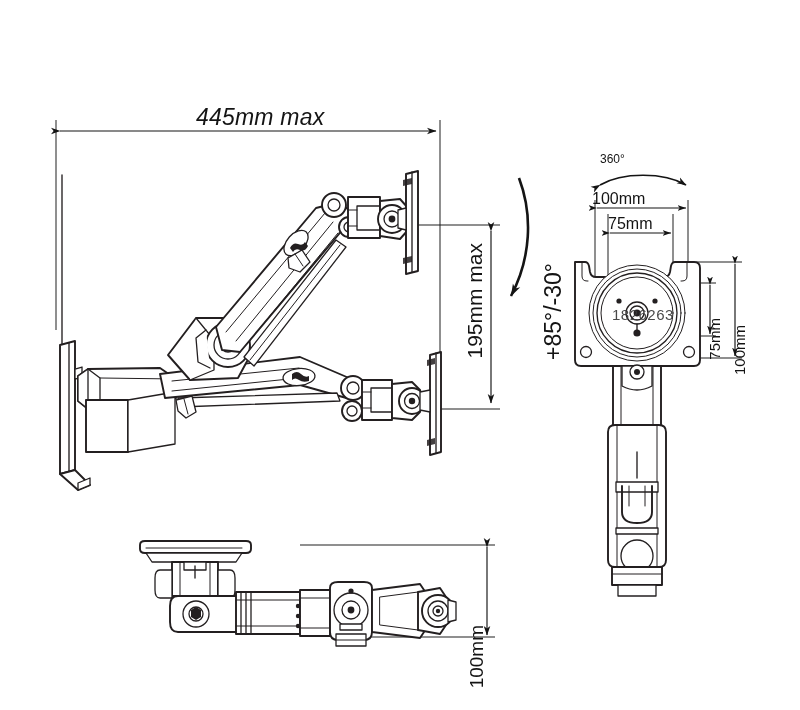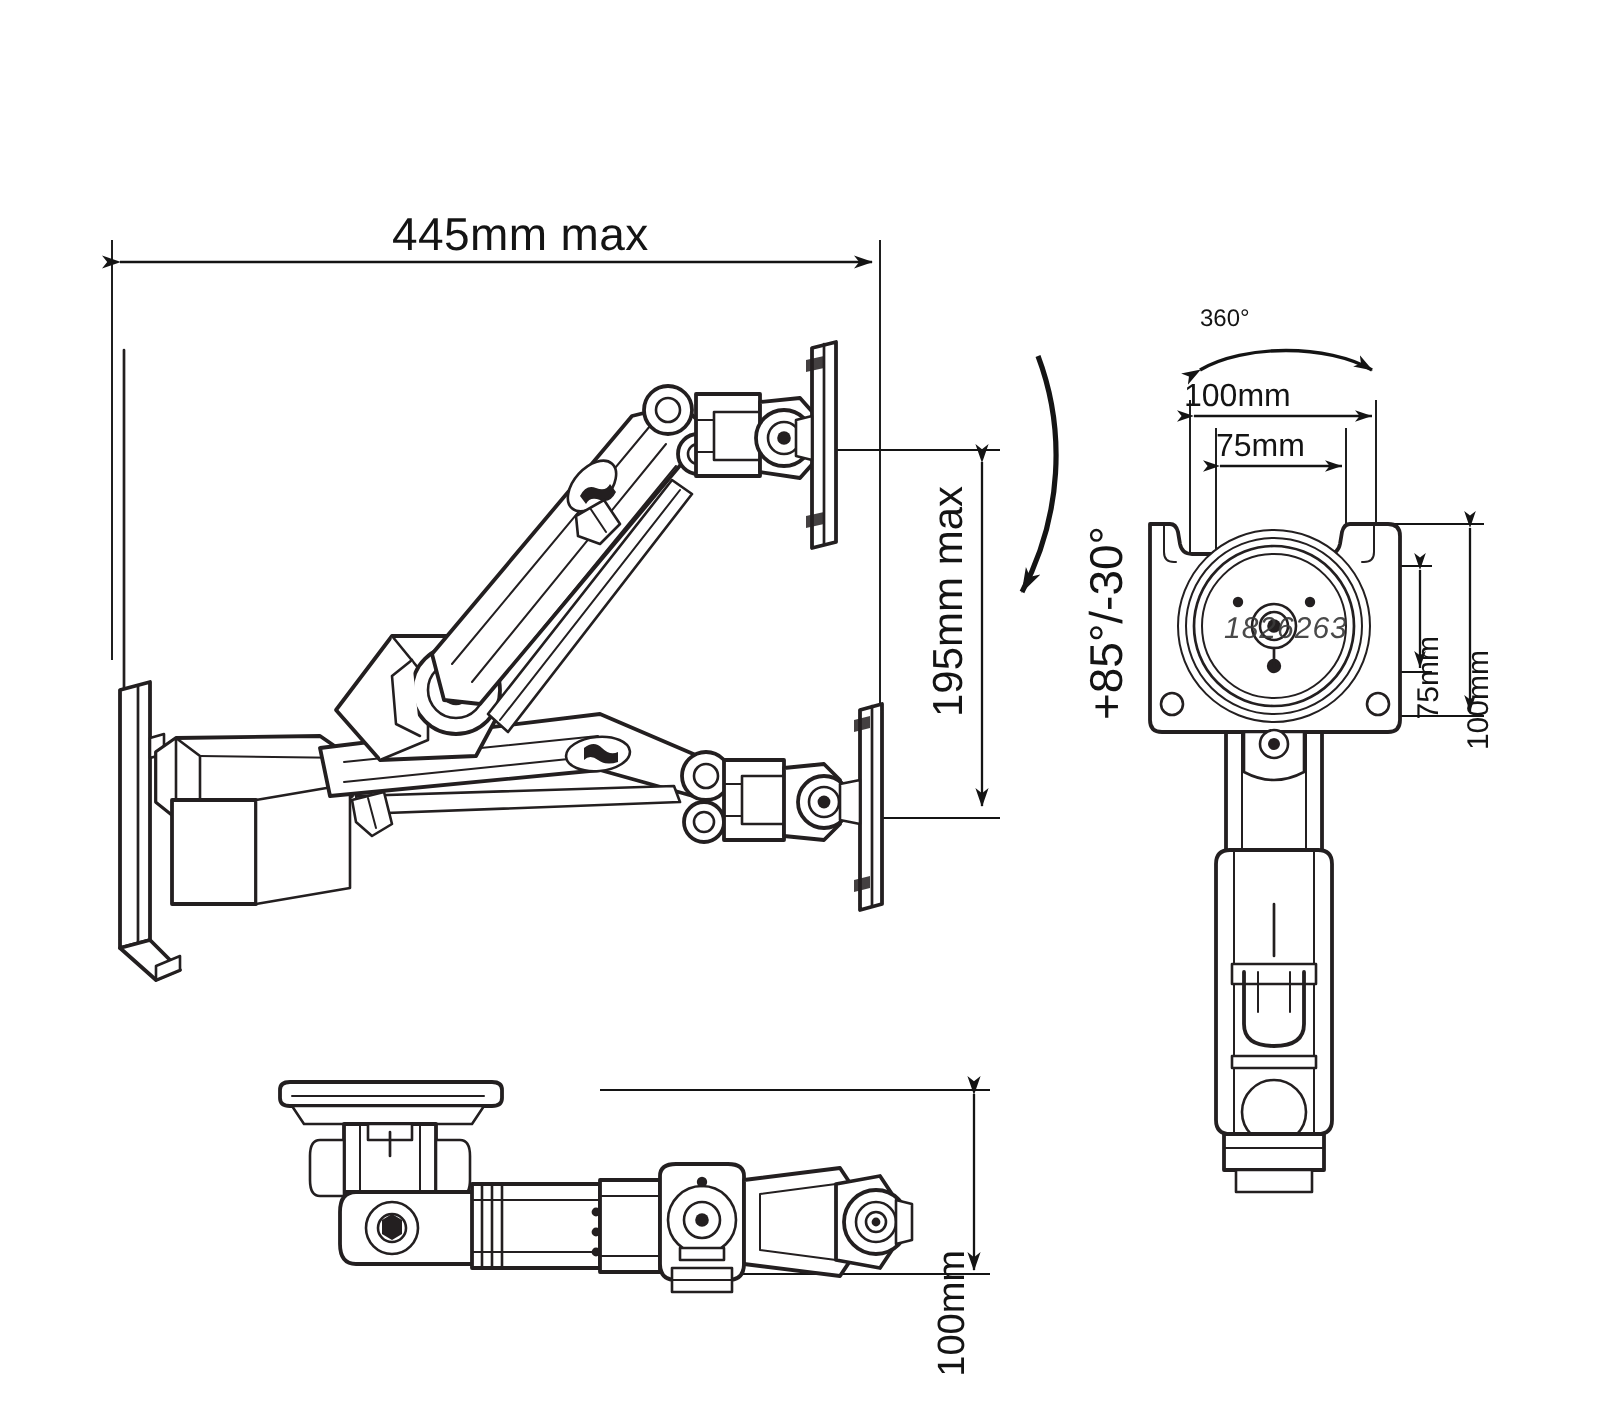--- a/index.html
+++ b/index.html
@@ -14,21 +14,21 @@
   #sheet{position:relative;width:800px;height:710px;background:#fff;}
   svg#drawing{position:absolute;left:0;top:0;width:800px;height:710px;display:block;}
 
   .lbl{
     position:absolute;
     font-family:"Liberation Sans", sans-serif;
     color:#141414;
     white-space:nowrap;
     -webkit-font-smoothing:antialiased;
   }
-  .lbl-445{font-size:23px;left:196px;top:104px;letter-spacing:0.2px;}
+  .lbl-445{font-size:23px;left:196px;top:104px;letter-spacing:0.2px;font-style:italic;}
   .lbl-195{
     font-size:21px;left:463px;top:243px;
     transform-origin:left top;
     transform:rotate(-90deg) translate(-100%,0);
   }
   .lbl-angle{
     font-size:23px;left:540px;top:263px;
     transform-origin:left top;
     transform:rotate(-90deg) translate(-100%,0);
   }
@@ -45,21 +45,21 @@
     transform-origin:left top;
     transform:rotate(-90deg) translate(-100%,0);
   }
   .lbl-100b{
     font-size:19px;left:466px;top:625px;
     transform-origin:left top;
     transform:rotate(-90deg) translate(-100%,0);
   }
   .lbl-wm{
     font-size:15px;left:612px;top:306px;
-    color:#3a3a3a;opacity:.92;letter-spacing:0.5px;font-style:italic;
+    color:#3a3a3a;opacity:.92;letter-spacing:0.5px;
   }
 </style>
 </head>
 <body>
 
 <div id="sheet">
 
 <svg id="drawing" viewBox="0 0 800 710">
   <defs>
     <marker id="ah" markerWidth="10" markerHeight="8" refX="9" refY="4" orient="auto" markerUnits="userSpaceOnUse">

